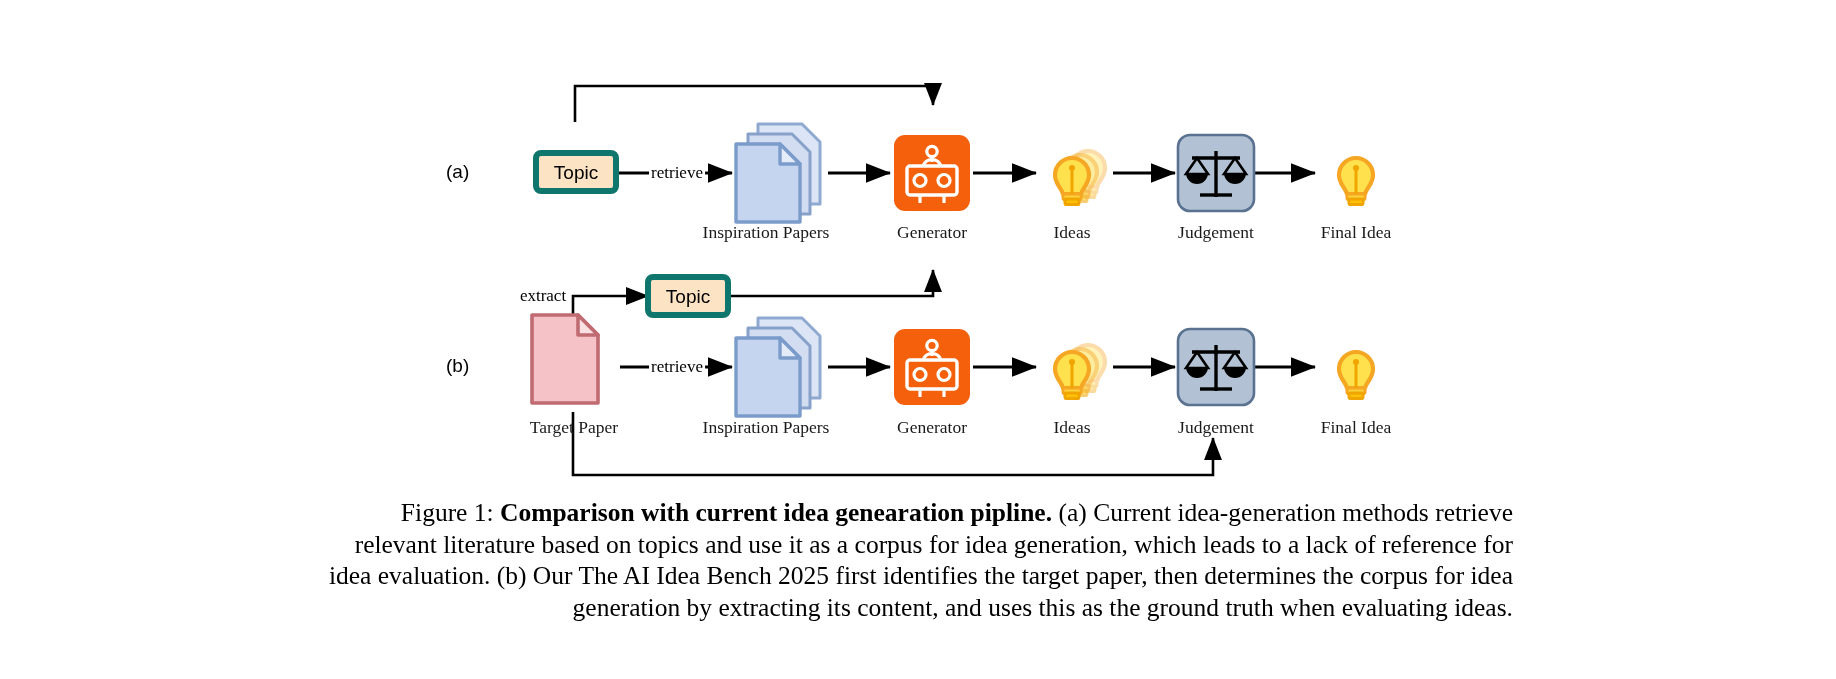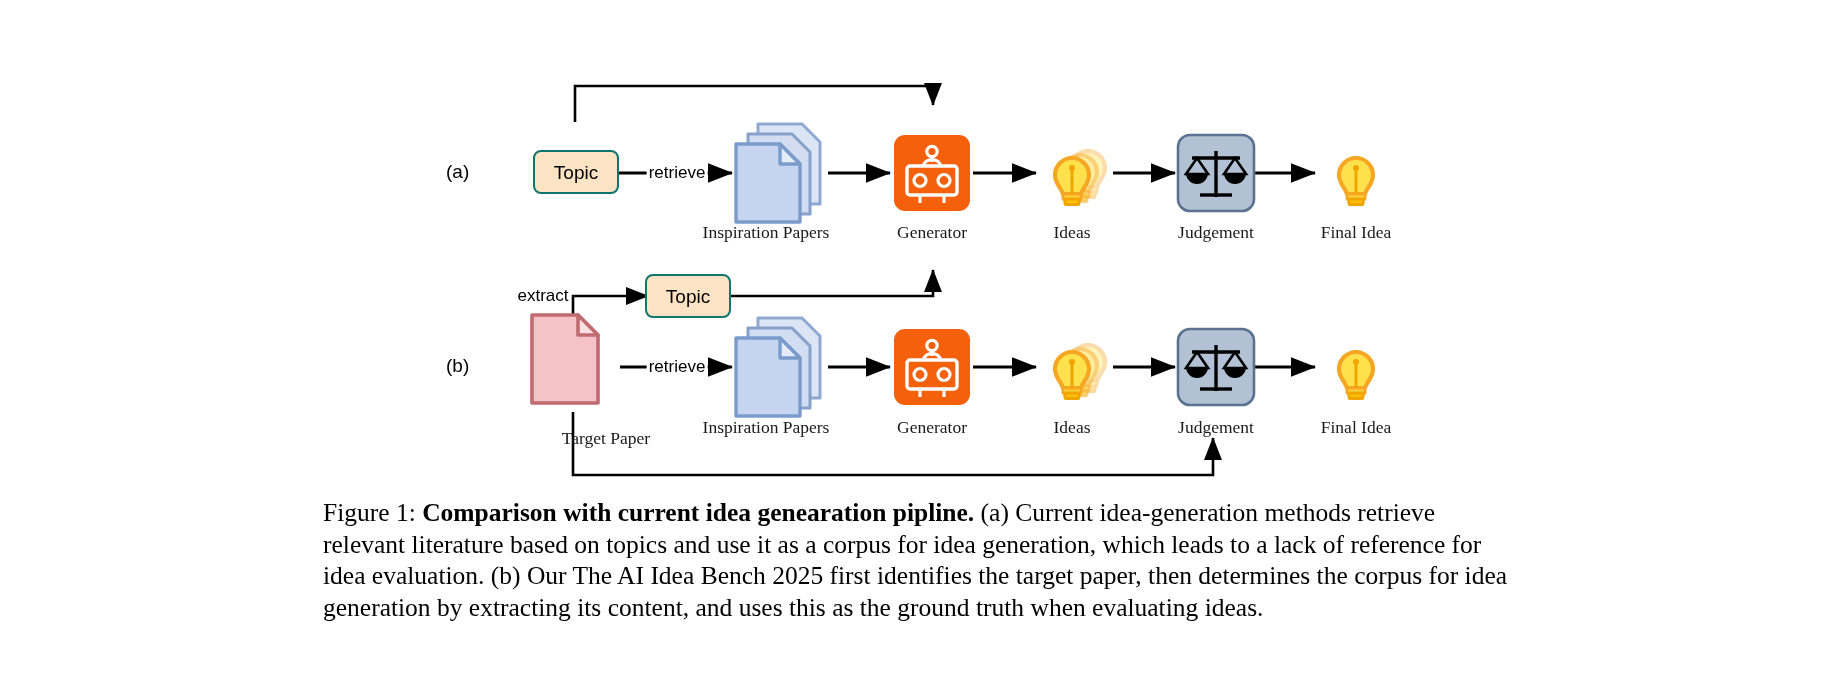--- a/index.html
+++ b/index.html
@@ -45,57 +45,57 @@
     font-family: Liberation Serif, serif;
     font-size: 17.5px;
     color: #1a1a1a;
     white-space: nowrap;
     transform: translateX(-50%);
   }
 
   
   .edge-label {
     position: absolute;
-    font-family: Liberation Sans, sans-serif;
+    font-family: Liberation Serif, serif;
     font-size: 17px;
     color: #000;
     white-space: nowrap;
     transform: translateX(-50%);
     background: #ffffff;
     padding: 0 2px;
     text-align: right;
   }
 
   
   .topic-box {
     position: absolute;
     box-sizing: border-box;
     background: #fbe3c4;
-    border: 2px solid #0f766e;
+    border: 6px solid #0f766e;
     border-radius: 8px;
     display: flex;
     align-items: center;
     justify-content: center;
     font-family: "Liberation Sans", sans-serif;
     font-size: 19px;
     color: #000;
     line-height: 1;
   }
 
   
   #caption {
     position: absolute;
     left: 323px;
     top: 497px;
     width: 1190px;
     font-family: "Liberation Serif", serif;
     font-size: 25.5px;
     line-height: 31.5px;
     color: #000;
-    text-align: left;
+    text-align: right;
   }
   #caption b { font-weight: bold; }
 </style>
 </head>
 <body>
 
 <div id="page">
 
   <svg id="figure-svg" viewBox="0 0 1836 500">
     <defs>
@@ -233,21 +233,21 @@
   <div class="edge-label" style="left:677px; top:163px;">retrieve</div>
   <div class="edge-label" style="left:543px; top:286px;">extract</div>
   <div class="edge-label" style="left:677px; top:357px;">retrieve</div>
 
   <div class="node-caption" style="left:766px; top:222px;">Inspiration Papers</div>
   <div class="node-caption" style="left:932px; top:222px;">Generator</div>
   <div class="node-caption" style="left:1072px; top:222px;">Ideas</div>
   <div class="node-caption" style="left:1216px; top:222px;">Judgement</div>
   <div class="node-caption" style="left:1356px; top:222px;">Final Idea</div>
 
-  <div class="node-caption" style="left:574px; top:428px;margin-left:32px;">Target Paper</div>
+  <div class="node-caption" style="left:574px; top:417px;">Target Paper</div>
   <div class="node-caption" style="left:766px; top:417px;">Inspiration Papers</div>
   <div class="node-caption" style="left:932px; top:417px;">Generator</div>
   <div class="node-caption" style="left:1072px; top:417px;">Ideas</div>
   <div class="node-caption" style="left:1216px; top:417px;">Judgement</div>
   <div class="node-caption" style="left:1356px; top:417px;">Final Idea</div>
 
   <div id="caption">
     <span>Figure 1:</span><span> </span><b>Comparison with current idea genearation pipline.</b><span> (a) Current idea-generation methods retrieve relevant literature based on topics and use it as a corpus for idea generation, which leads to a lack of reference for idea evaluation. (b) Our The AI Idea Bench 2025 first identifies the target paper, then determines the corpus for idea generation by extracting its content, and uses this as the ground truth when evaluating ideas.</span>
   </div>
 

